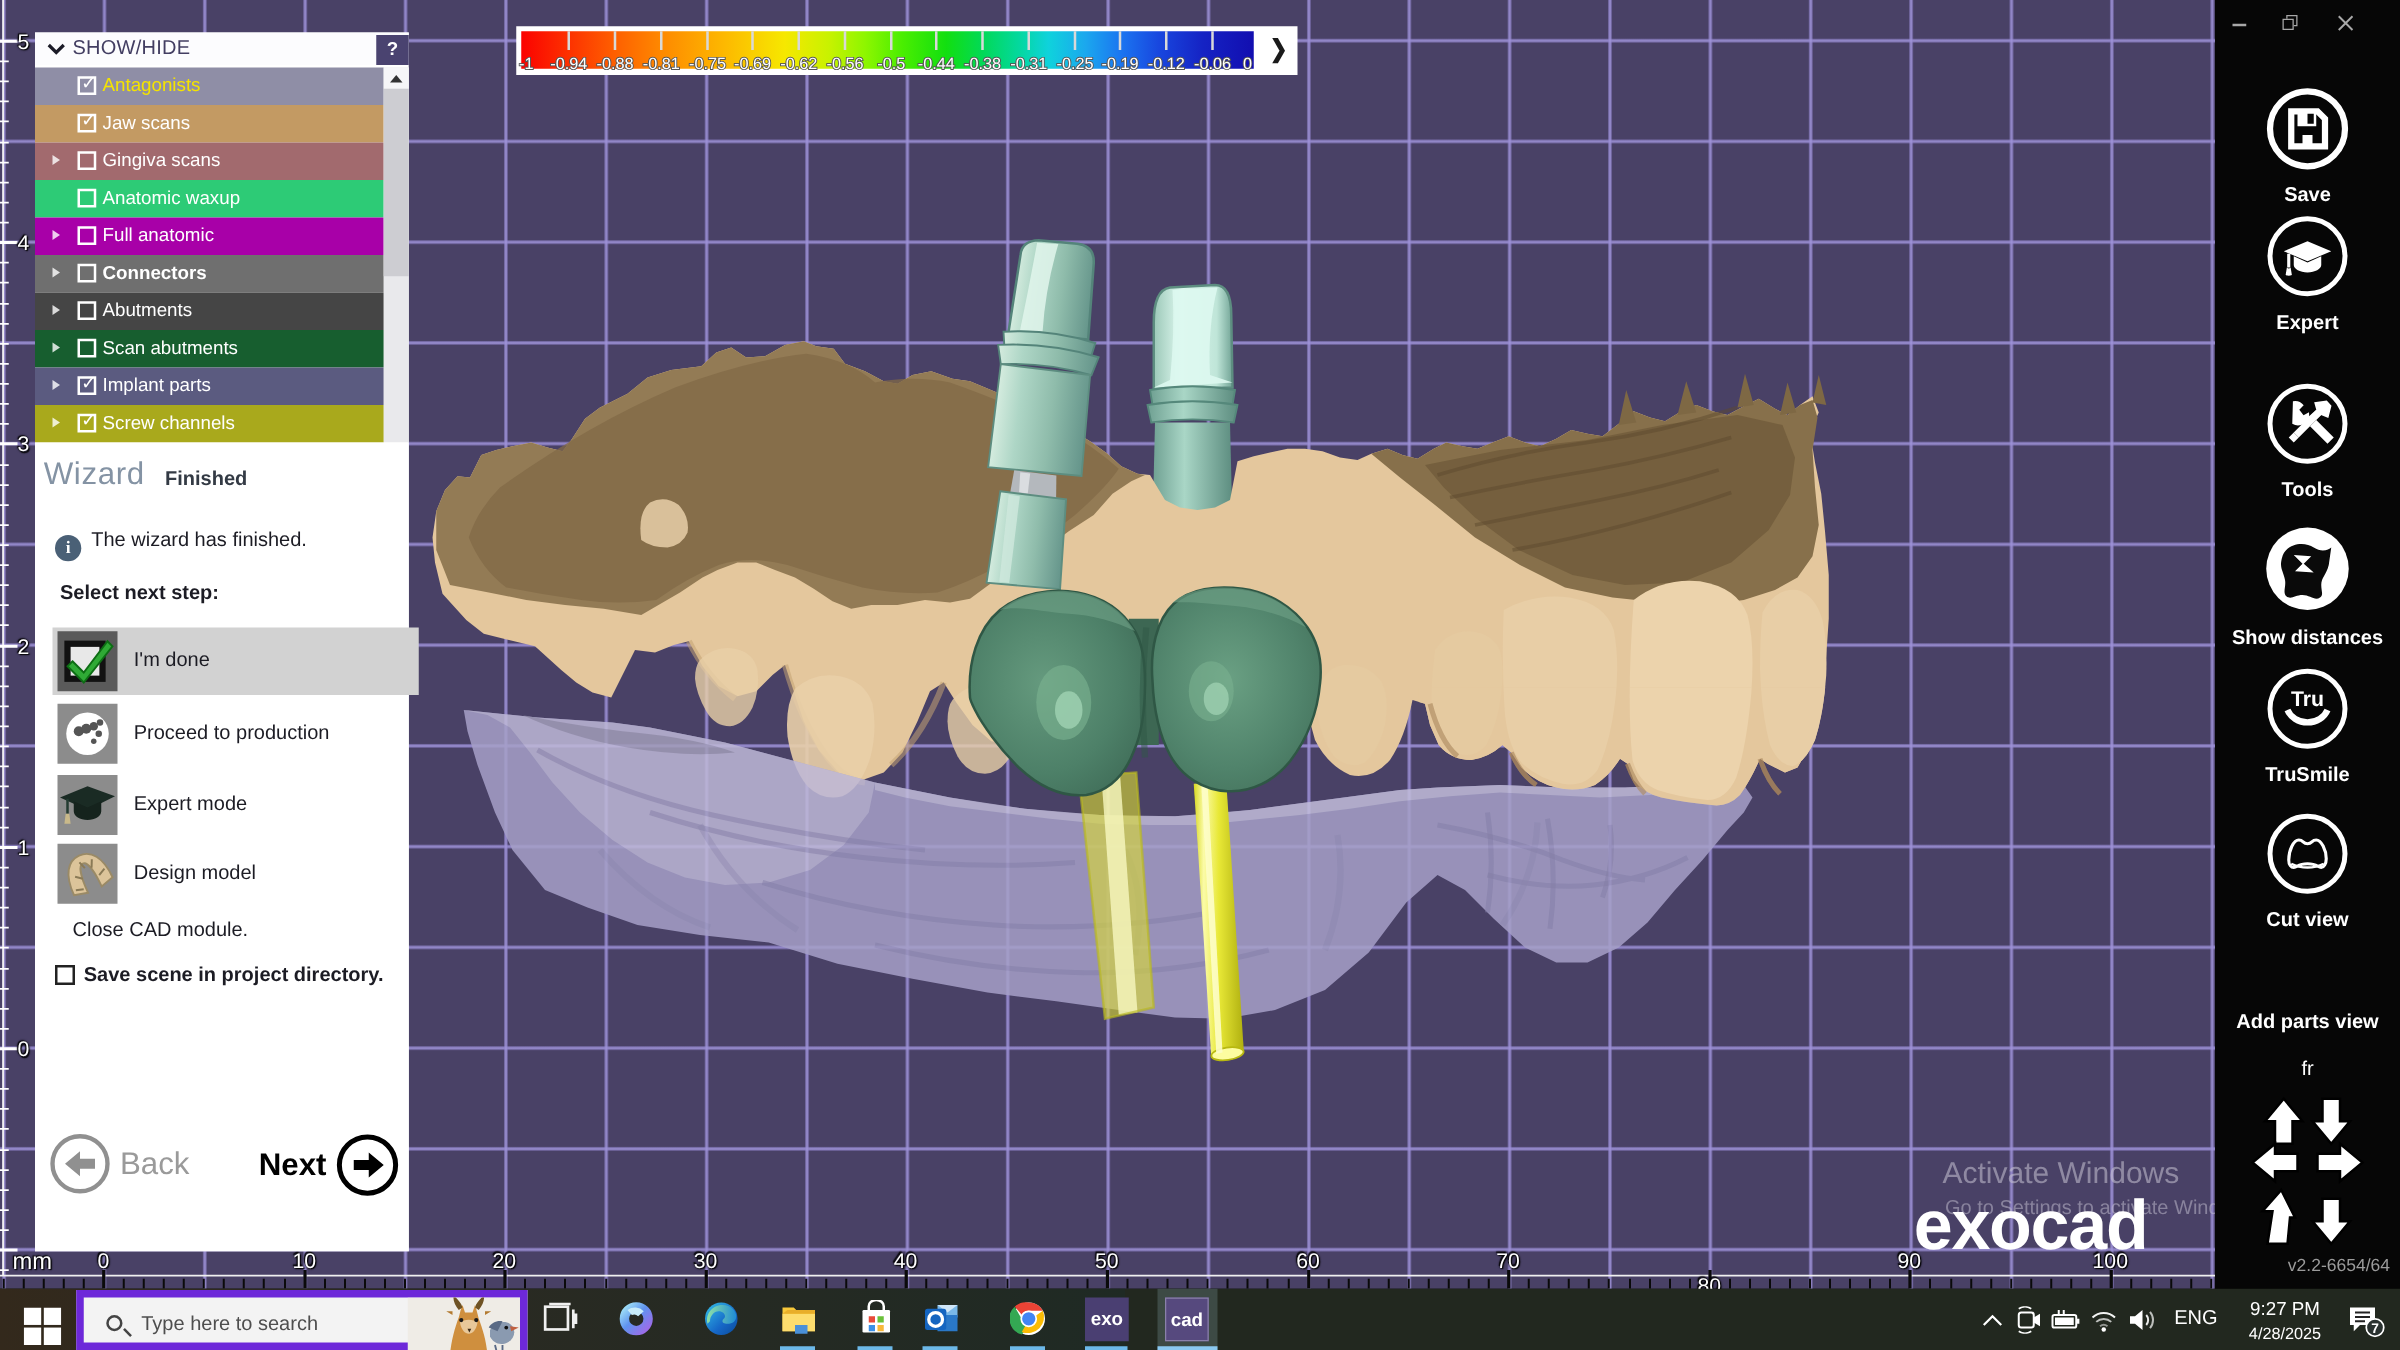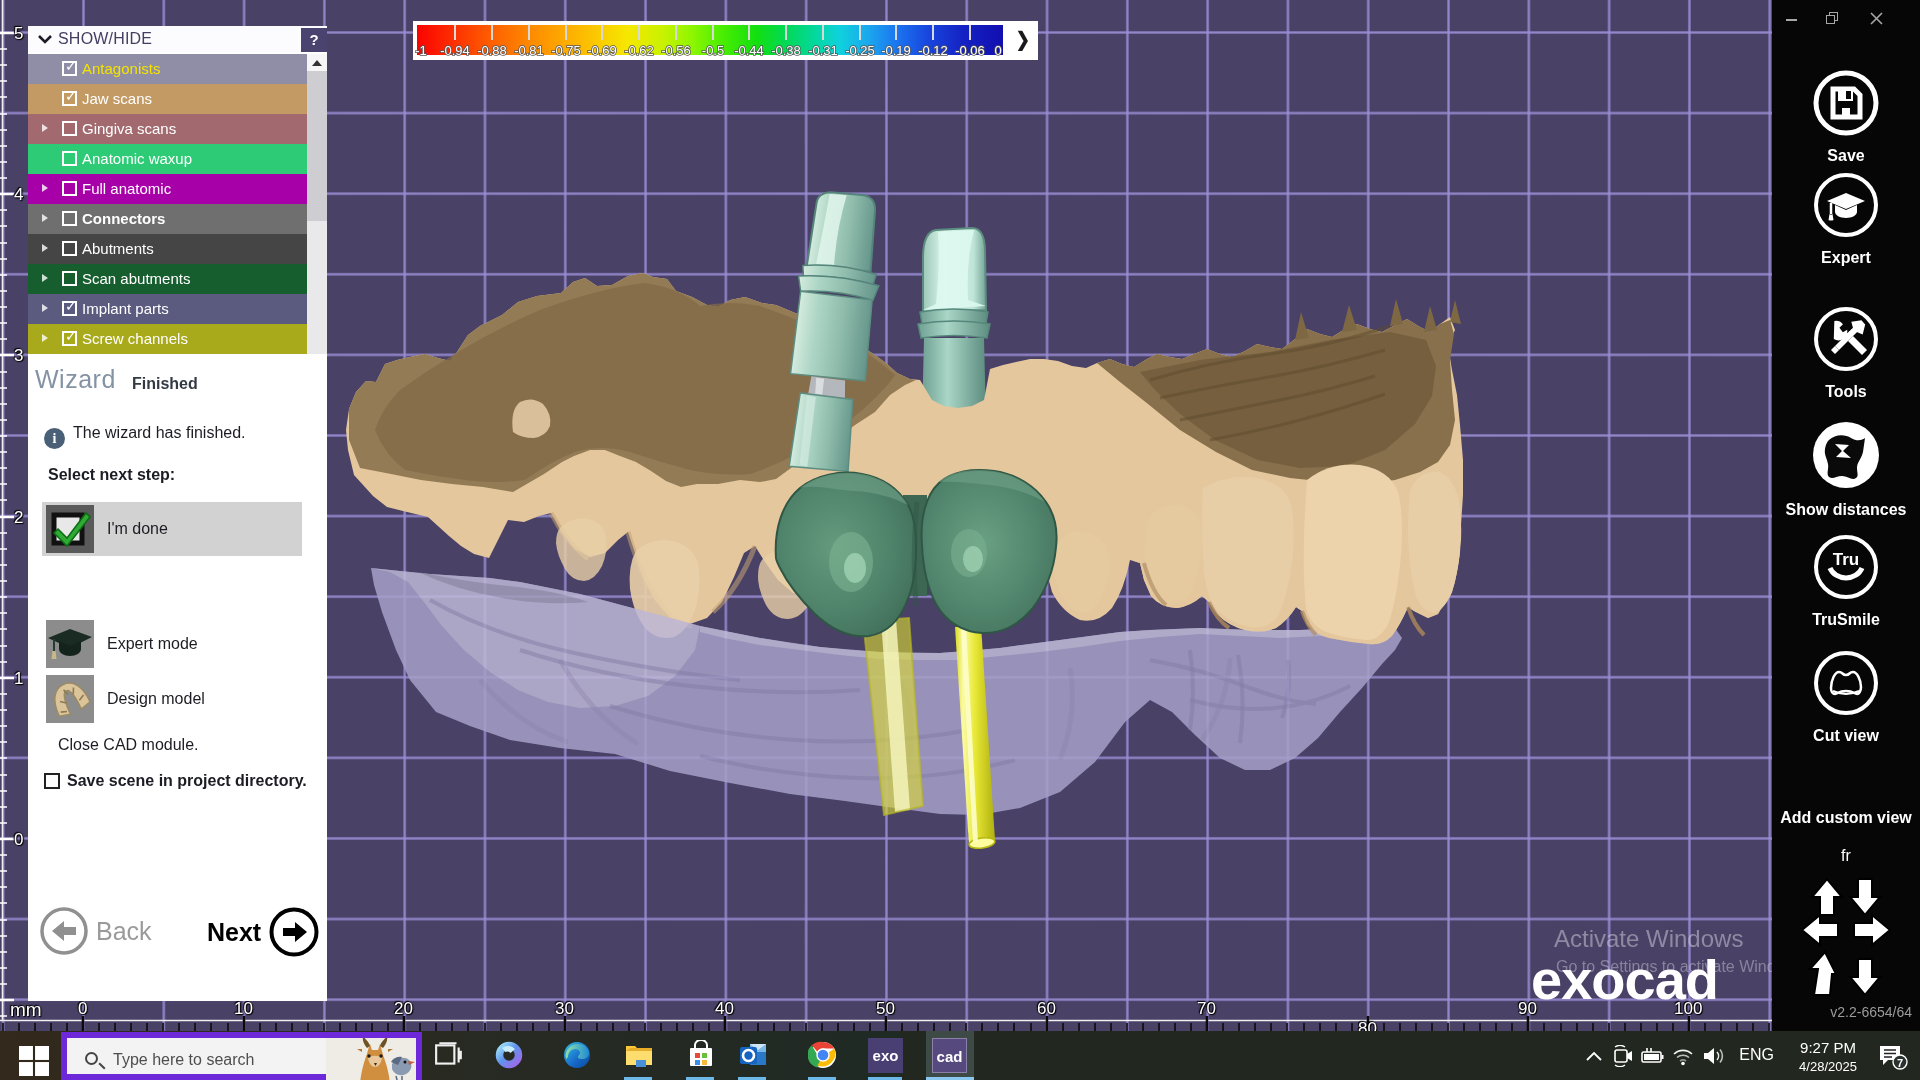--- a/index.html
+++ b/index.html
@@ -36,21 +36,21 @@
 #scroll .up { position:absolute; top:0; left:0; width:20px; height:17px; background:#f6f6f8; color:#222; }
 #scroll .up:after { content:""; position:absolute; left:5px; top:6px; border-left:5px solid transparent; border-right:5px solid transparent; border-bottom:6px solid #333; }
 #scroll .thumb { position:absolute; top:17px; left:0; width:20px; height:150px; background:#cdcdd2; }
 
 #wiz { position:absolute; left:0; top:328px; width:299px; height:647px; background:#fff; color:#1c1c24; }
 #wtitle { position:absolute; left:7px; top:11px; font-size:25px; color:#8493a4; letter-spacing:0.5px; }
 #wfin { position:absolute; left:104px; top:21px; font-size:16px; font-weight:bold; color:#333a44; }
 #winfo { position:absolute; left:16px; top:70px; width:275px; font-size:16px; }
 .infoicon { display:inline-block; width:21px; height:21px; border-radius:50%; background:#4a6076; color:#fff; text-align:center; font-size:14px; font-weight:bold; line-height:21px; font-family:"Liberation Serif",serif; vertical-align:-5px; margin-right:8px; }
 #wsel { position:absolute; left:20px; top:112px; font-size:16px; font-weight:bold; }
-.wopt { position:absolute; left:14px; width:260px; height:54px; }
+.wopt { position:absolute; left:14px; width:293px; height:54px; }
 .wopt .ic { position:absolute; left:4px; top:3px; width:48px; height:48px; background:#8c8c8c; }
 .wopt .lab { position:absolute; left:65px; top:18px; font-size:16px; }
 #wclose { position:absolute; left:30px; top:382px; font-size:16px; }
 #wsave { position:absolute; left:16px; top:418px; font-size:16px; font-weight:bold; }
 #wsave .box { display:inline-block; width:16px; height:16px; border:2px solid #222; vertical-align:-3px; margin-right:7px; }
 #wback { position:absolute; left:11px; top:552px; }
 #wnext { position:absolute; left:179px; top:552px; }
 
 #sidebar { position:absolute; left:1772px; top:0; width:148px; height:1031px; background:#060606; color:#fff; }
 .sico { position:absolute; left:0; width:148px; text-align:center; }
@@ -327,20 +327,34 @@
       <div id="wsel">Select next step:</div>
       <div class="wopt" id="opt1" style="top:148px;background:#d2d2d2;">
           <div class="ic" style="background:#5a5a5a;">
           <svg width="48" height="48" viewBox="0 0 48 48">
               <rect x="8" y="10" width="28" height="28" fill="#e8e8e8" stroke="#111" stroke-width="5"></rect>
               <path d="M12 24 L21 33 L40 8 L44 12 L21 41 L8 28 Z" fill="#2faa35" stroke="#0d6d14" stroke-width="1.5"></path>
             </svg>
         </div>
           <div class="lab">I'm done</div>
         </div>
+      <div class="wopt" id="opt2" style="top:206px;">
+          <div class="ic">
+          <svg width="48" height="48" viewBox="0 0 48 48">
+              <circle cx="24" cy="24" r="17" fill="#fff"></circle>
+              <circle cx="17" cy="22" r="4" fill="#555"></circle>
+              <circle cx="23" cy="20" r="4" fill="#555"></circle>
+              <circle cx="29" cy="18" r="3.4" fill="#555"></circle>
+              <circle cx="34" cy="15" r="2.6" fill="#555"></circle>
+              <circle cx="33" cy="24" r="2.6" fill="#555"></circle>
+              <circle cx="29" cy="30" r="2.2" fill="#555"></circle>
+            </svg>
+        </div>
+          <div class="lab">Proceed to production</div>
+        </div>
       <div class="wopt" id="opt3" style="top:263px;">
           <div class="ic">
           <svg width="48" height="48" viewBox="0 0 48 48">
               <path d="M24 9 L46 17 L24 28 L2 18 Z" fill="#1a2b24"></path>
               <path d="M13 21 v8 c0 4 5 7 11 7 s11 -3 11 -7 v-8 l-11 5 z" fill="#15231d"></path>
               <path d="M8 19 v12" stroke="#243c32" stroke-width="2"></path>
               <path d="M6.5 31 l3 0 1 8 -5 0 z" fill="#c9b98a"></path>
             </svg>
         </div>
           <div class="lab">Expert mode</div>
@@ -437,21 +451,21 @@
 
     <div class="sico" style="top:650px;">
       <svg width="66" height="66" viewBox="0 0 66 66">
           <circle cx="33" cy="33" r="30" fill="none" stroke="#fff" stroke-width="4"></circle>
         <path d="M18 38 c0 -8 4 -16 8 -16 c4 0 3 3 7 3 c4 0 3 -3 7 -3 c4 0 8 8 8 15 c0 4 -2 7 -4 7 c-3 0 -3 -3 -11 -3 c-8 0 -8 3 -11 3 c-2 0 -4 -2 -4 -6 z" fill="none" stroke="#fff" stroke-width="2.5"></path>
         <path d="M20 41 c4 2 8 3 13 3 c5 0 9 -1 13 -3" fill="none" stroke="#fff" stroke-width="2"></path>
         </svg>
       <div class="lbl">Cut view</div>
     </div>
     <div class="sico" style="top:802px;">
-        <div class="lbl">Add custom view</div>
+        <div class="lbl">Add parts view</div>
       </div>
     <div class="sico" style="top:840px;">
         <div class="lbl" style="font-weight:normal;">fr</div>
       </div>
 
     <div class="sico" style="top:875px;">
       <svg width="96" height="125" viewBox="0 0 96 125">
         <g fill="#fff" stroke="#000" stroke-width="2">
           <path d="M30 40 L30 22 L22 22 L37 4 L52 22 L44 22 L44 40 Z" transform="translate(-8,0)"></path>
           <path d="M52 4 L52 22 L44 22 L59 40 L74 22 L66 22 L66 4 Z" transform="translate(8,0)"></path>

